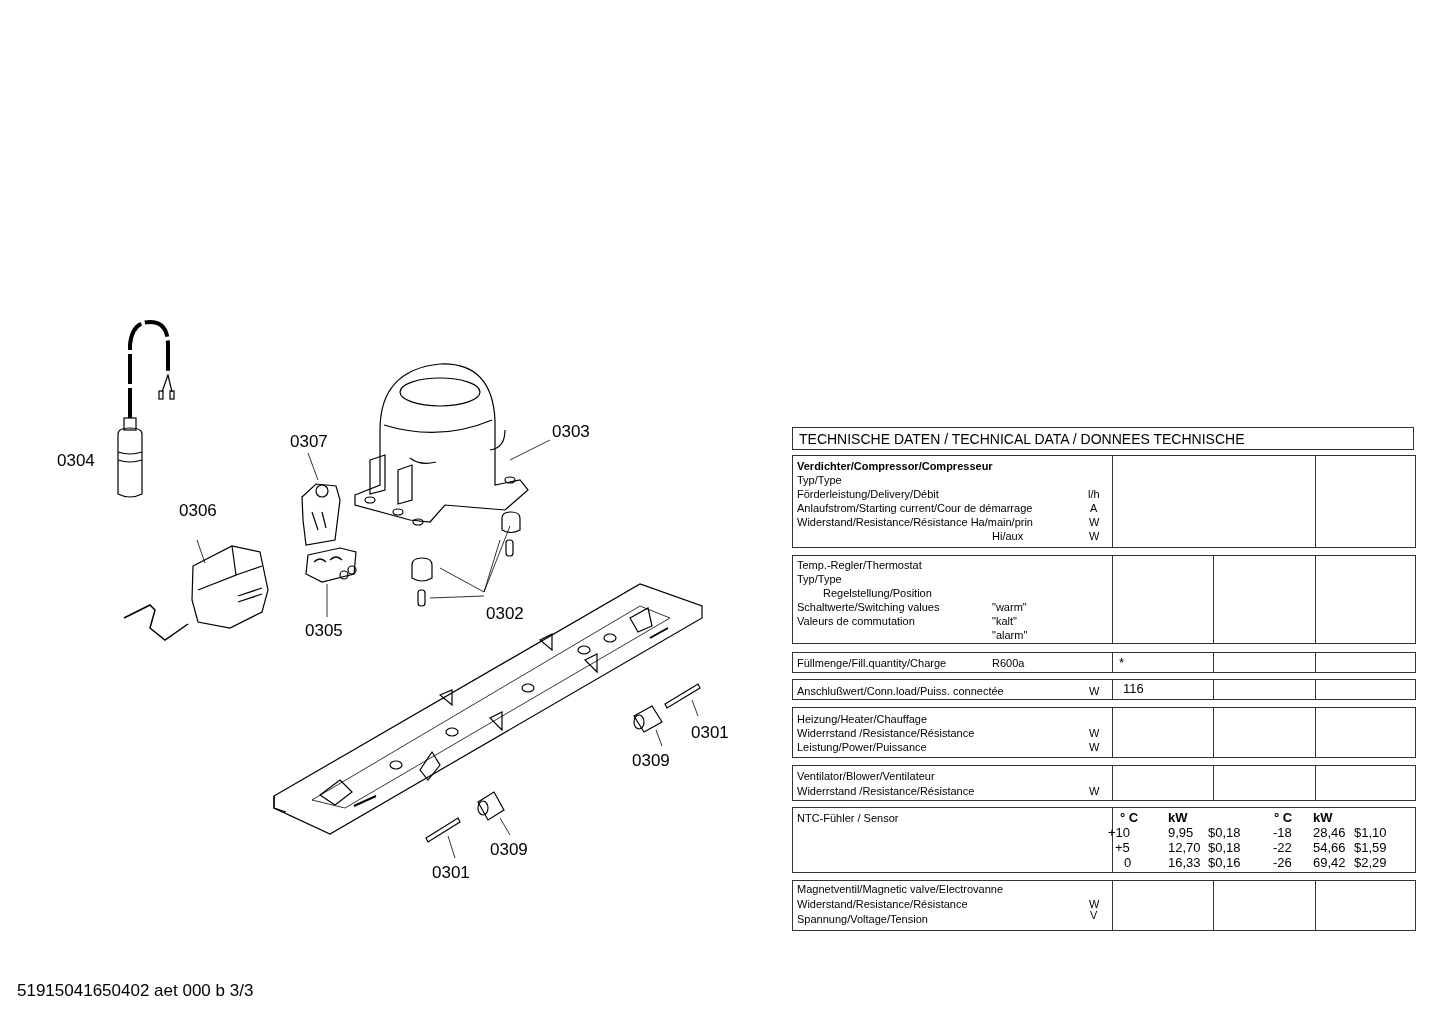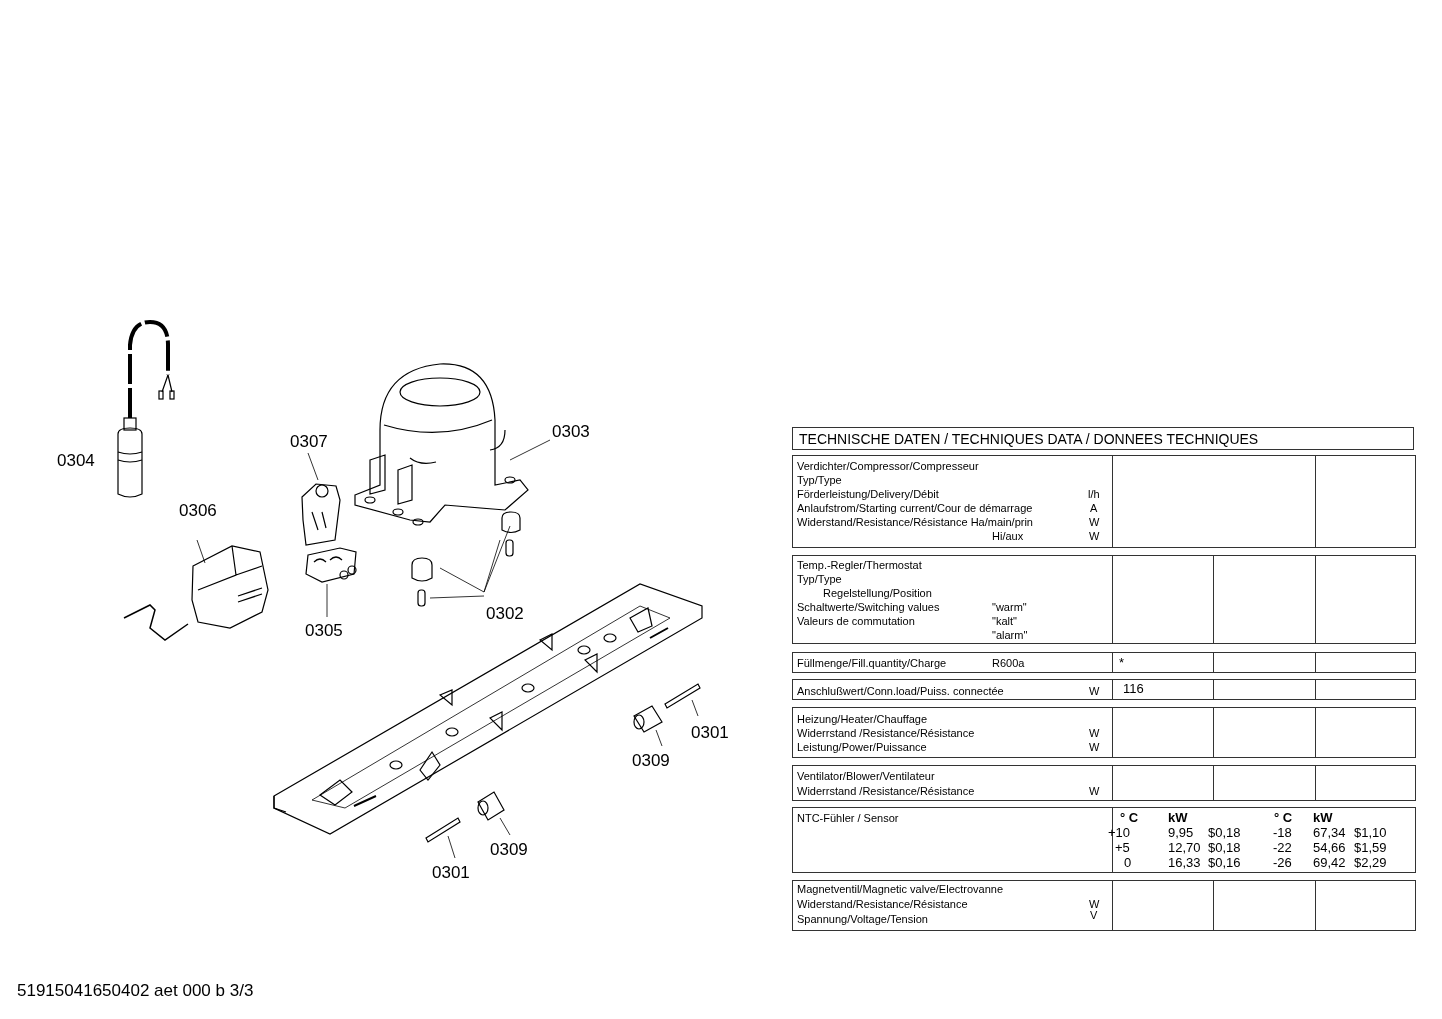--- a/index.html
+++ b/index.html
@@ -118,25 +118,25 @@
 <div class="callout" style="left:179px;top:502px;">0306</div>
 <div class="callout" style="left:290px;top:433px;">0307</div>
 <div class="callout" style="left:552px;top:423px;">0303</div>
 <div class="callout" style="left:305px;top:622px;">0305</div>
 <div class="callout" style="left:486px;top:605px;">0302</div>
 <div class="callout" style="left:691px;top:724px;">0301</div>
 <div class="callout" style="left:632px;top:752px;">0309</div>
 <div class="callout" style="left:490px;top:841px;">0309</div>
 <div class="callout" style="left:432px;top:864px;">0301</div>
 
-<div class="tbl-title">TECHNISCHE DATEN / TECHNIQUES DATA / DONNEES TECHNIQUES</div>
+<div class="tbl-title">TECHNISCHE DATEN / TECHNICAL DATA / DONNEES TECHNISCHE</div>
 
 <div class="blk" style="top:455px;height:93px;">
   <div class="lab">
-    <div class="line" style="left:4px;top:3px;">Verdichter/Compressor/Compresseur</div>
+    <div class="line" style="left:4px;top:3px;font-weight:bold;">Verdichter/Compressor/Compresseur</div>
     <div class="line" style="left:4px;top:17px;">Typ/Type</div>
     <div class="line" style="left:4px;top:31px;">Förderleistung/Delivery/Débit</div>
     <div class="line" style="left:295px;top:31px;">l/h</div>
     <div class="line" style="left:4px;top:45px;">Anlaufstrom/Starting current/Cour de démarrage</div>
     <div class="line" style="left:297px;top:45px;">A</div>
     <div class="line" style="left:4px;top:59px;">Widerstand/Resistance/Résistance Ha/main/prin</div>
     <div class="line" style="left:296px;top:59px;">W</div>
     <div class="line" style="left:199px;top:73px;">Hi/aux</div>
     <div class="line" style="left:296px;top:73px;">W</div>
   </div>
@@ -221,21 +221,21 @@
     <div class="val" style="left:2px;top:33px;">+5</div>
     <div class="val" style="left:55px;top:33px;text-align:center;">12,70</div>
     <div class="val" style="left:95px;top:33px;">$0,18</div>
     <div class="val" style="left:11px;top:48px;">0</div>
     <div class="val" style="left:55px;top:48px;">16,33</div>
     <div class="val" style="left:95px;top:48px;">$0,16</div>
 
     <div class="val" style="left:161px;top:3px;font-weight:bold;">° C</div>
     <div class="val" style="left:200px;top:3px;font-weight:bold;">kW</div>
     <div class="val" style="left:160px;top:18px;">-18</div>
-    <div class="val" style="left:200px;top:18px;">67,34</div>
+    <div class="val" style="left:200px;top:18px;">28,46</div>
     <div class="val" style="left:241px;top:18px;">$1,10</div>
     <div class="val" style="left:160px;top:33px;">-22</div>
     <div class="val" style="left:200px;top:33px;">54,66</div>
     <div class="val" style="left:241px;top:33px;">$1,59</div>
     <div class="val" style="left:160px;top:48px;">-26</div>
     <div class="val" style="left:200px;top:48px;">69,42</div>
     <div class="val" style="left:241px;top:48px;">$2,29</div>
   </div>
 </div>
 

